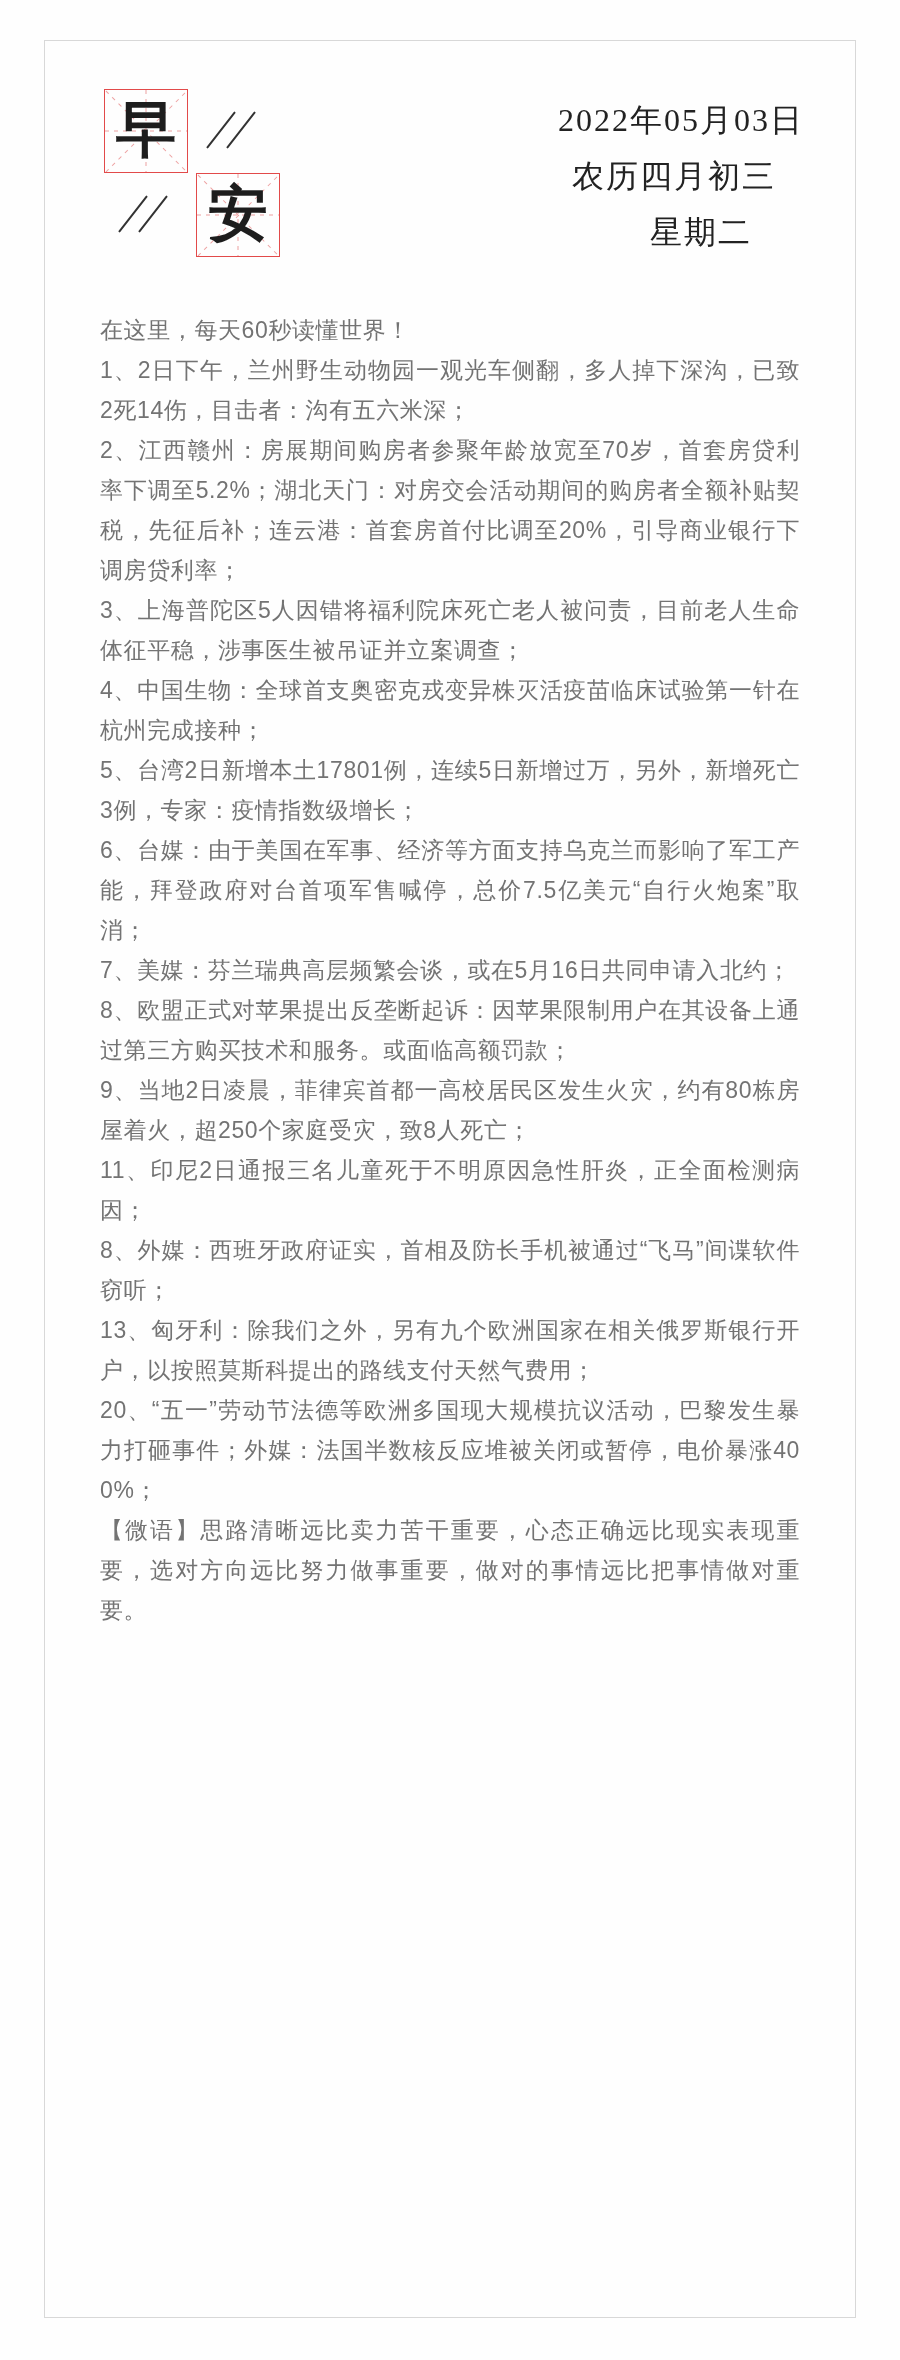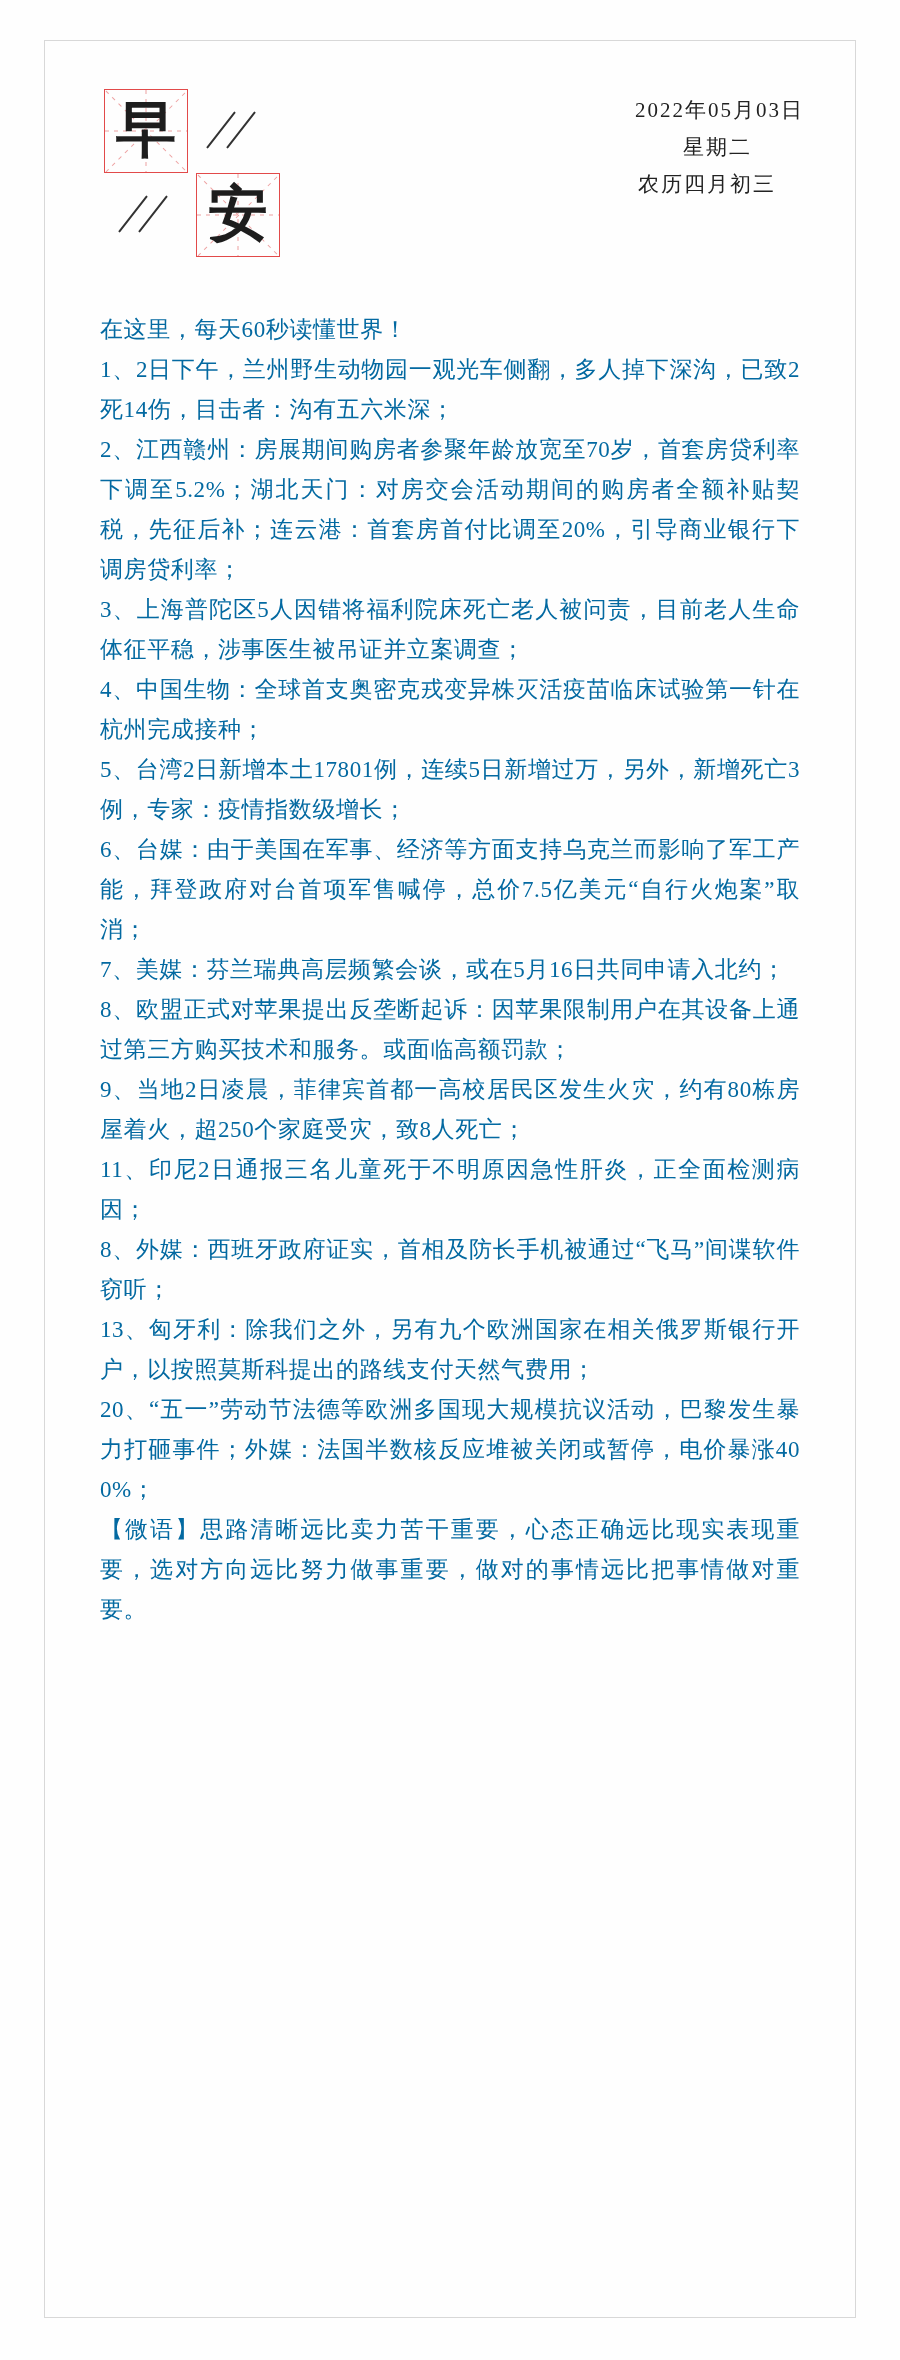--- a/index.html
+++ b/index.html
@@ -125,41 +125,41 @@
 
   .header-dates {
     position: absolute;
     right: 52px;
     top: 48px;
     text-align: right;
     font-family: "Liberation Serif", serif;
     color: #222;
   }
   .hd-line {
-    font-size: 21px;
+    font-size: 32px;
     letter-spacing: 2px;
     line-height: 1.75;
     white-space: nowrap;
   }
   .hd-1 { padding-right: 0px; }
   .hd-2 { padding-right: 28px; }
   .hd-3 { padding-right: 52px; }
 
   
   .content {
     position: absolute;
     left: 100px;
     top: 310px;
     width: 700px;
   }
   .line {
-    font-family: Liberation Serif, serif;
+    font-family: Liberation Sans, sans-serif;
     font-size: 23px;
     line-height: 40px;
-    color: #0369a1;
+    color: #737373;
     letter-spacing: 0.6px;
     text-align: justify;
     text-justify: inter-ideograph;
     word-break: break-all;
   }
   .line.first { font-size: 23px; }
 </style>
 </head>
 <body>
 
@@ -190,22 +190,22 @@
           <span></span>
         </div>
       <div class="slash-group sg-2">
           <span></span>
           <span></span>
         </div>
     </div>
 
     <div class="header-dates">
       <div class="hd-line hd-1">2022年05月03日</div>
+      <div class="hd-line hd-2">农历四月初三</div>
       <div class="hd-line hd-3">星期二</div>
-      <div class="hd-line hd-2">农历四月初三</div>
     </div>
   </div>
 
   <div class="content">
     <div class="line first">在这里，每天60秒读懂世界！</div>
 
     <div class="line">1、2日下午，兰州野生动物园一观光车侧翻，多人掉下深沟，已致2死14伤，目击者：沟有五六米深；</div>
     <div class="line">2、江西赣州：房展期间购房者参聚年龄放宽至70岁，首套房贷利率下调至5.2%；湖北天门：对房交会活动期间的购房者全额补贴契税，先征后补；连云港：首套房首付比调至20%，引导商业银行下调房贷利率；</div>
     <div class="line">3、上海普陀区5人因错将福利院床死亡老人被问责，目前老人生命体征平稳，涉事医生被吊证并立案调查；</div>
     <div class="line">4、中国生物：全球首支奥密克戎变异株灭活疫苗临床试验第一针在杭州完成接种；</div>

